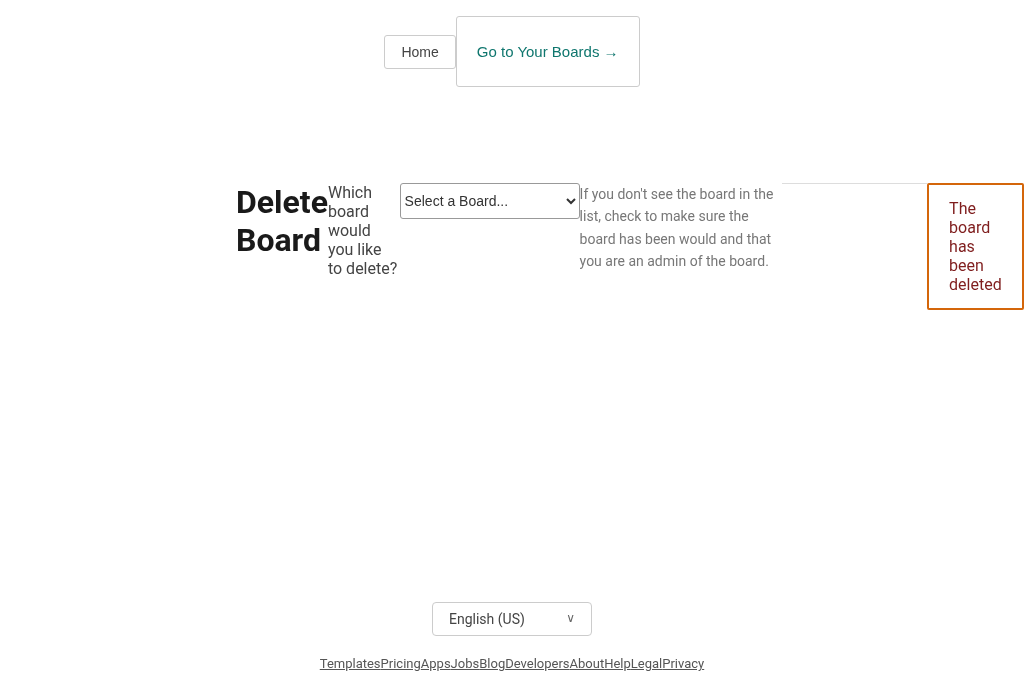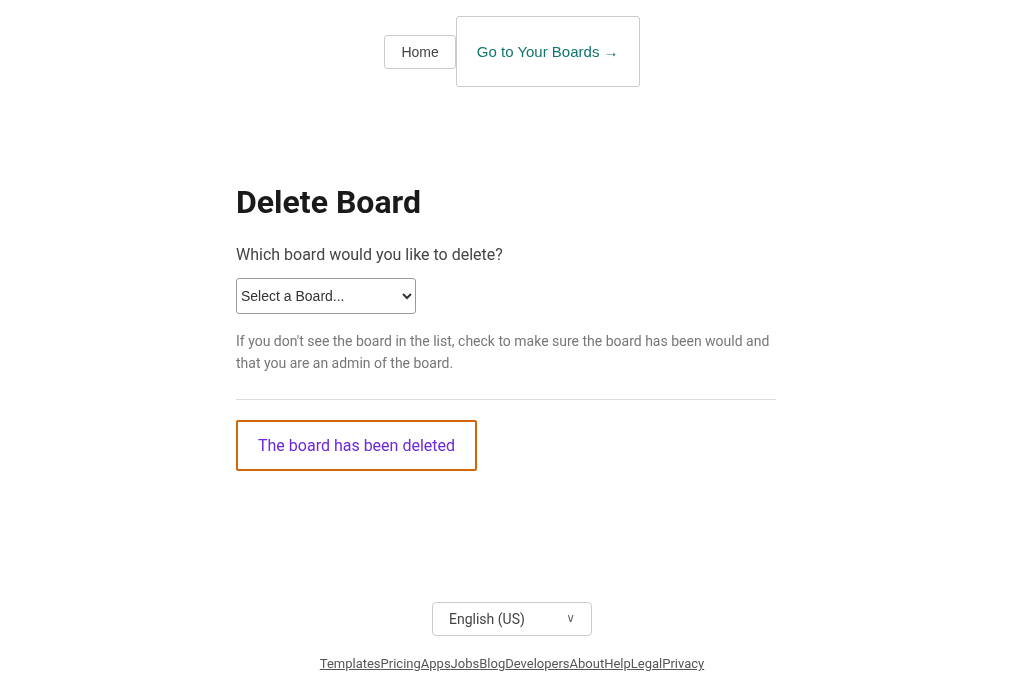--- a/index.html
+++ b/index.html
@@ -46,21 +46,21 @@
       border-radius: 3px;
       display: flex;
       align-items: center;
       gap: 6px;
     }
 
     
     .main-content {
       flex: 1;
       display: flex;
-      flex-direction: column;
+      flex-direction: row;
       align-items: flex-start;
       padding: 80px 0 40px 236px;
     }
 
     .page-title {
       font-size: 32px;
       font-weight: 700;
       color: #1a1a1a;
       margin-bottom: 24px;
     }
@@ -96,21 +96,21 @@
       width: 540px;
       height: 1px;
       background-color: #dddddd;
       margin-bottom: 20px;
     }
 
     .success-message {
       border: 2px solid #d4660a;
       padding: 14px 20px;
       font-size: 16px;
-      color: #6d28d9;
+      color: #7f1d1d;
       background: #ffffff;
       border-radius: 2px;
       display: inline-block;
     }
 
     
     .language-section {
       display: flex;
       justify-content: center;
       padding: 20px 0 12px 0;

